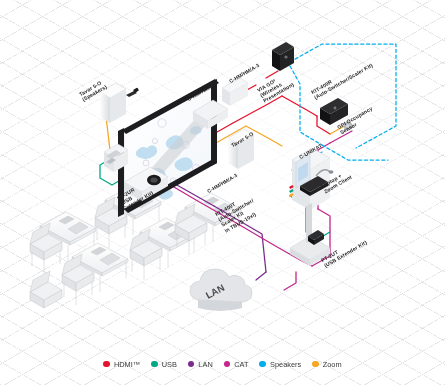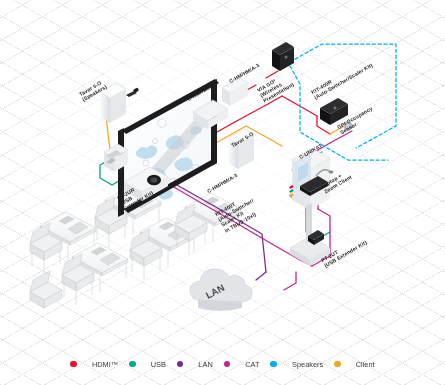--- a/index.html
+++ b/index.html
@@ -22,21 +22,21 @@
   
   .lbl{position:absolute;font-size:5.2px;line-height:6.2px;color:#231f20;
        font-family:"Liberation Sans",sans-serif;font-weight:700;white-space:nowrap;
        transform-origin:0 0;letter-spacing:.1px;}
   .lbl.iso{transform:rotate(-30deg);}
   .lbl span{display:block;}
 
   
   #legend{position:absolute;left:0;top:355px;width:445px;height:18px;
           display:flex;justify-content:center;align-items:center;gap:11px;}
-  .lg{display:flex;align-items:center;gap:15px;}
+  .lg{display:flex;align-items:center;gap:4px;}
   .lg .dot{width:6.5px;height:6.5px;border-radius:50%;display:block;}
   .lg .txt{font-size:7.4px;color:#3a3a3c;font-family:"Liberation Sans",sans-serif;font-weight:400;}
 </style>
 </head>
 <body>
 
 <div id="stage">
 
   <div id="grid"></div>
   <div id="gridfade"></div>
@@ -436,17 +436,17 @@
     <div class="lg">
       <span class="dot" style="background: rgb(196, 38, 140);"></span>
       <span class="txt">CAT</span>
     </div>
     <div class="lg">
       <span class="dot" style="background: rgb(0, 174, 239);"></span>
       <span class="txt">Speakers</span>
     </div>
     <div class="lg">
       <span class="dot" style="background: rgb(245, 166, 35);"></span>
-      <span class="txt">Client</span>
+      <span class="txt">Zoom</span>
     </div>
   </div>
 
 </div>
 
 </body></html>

